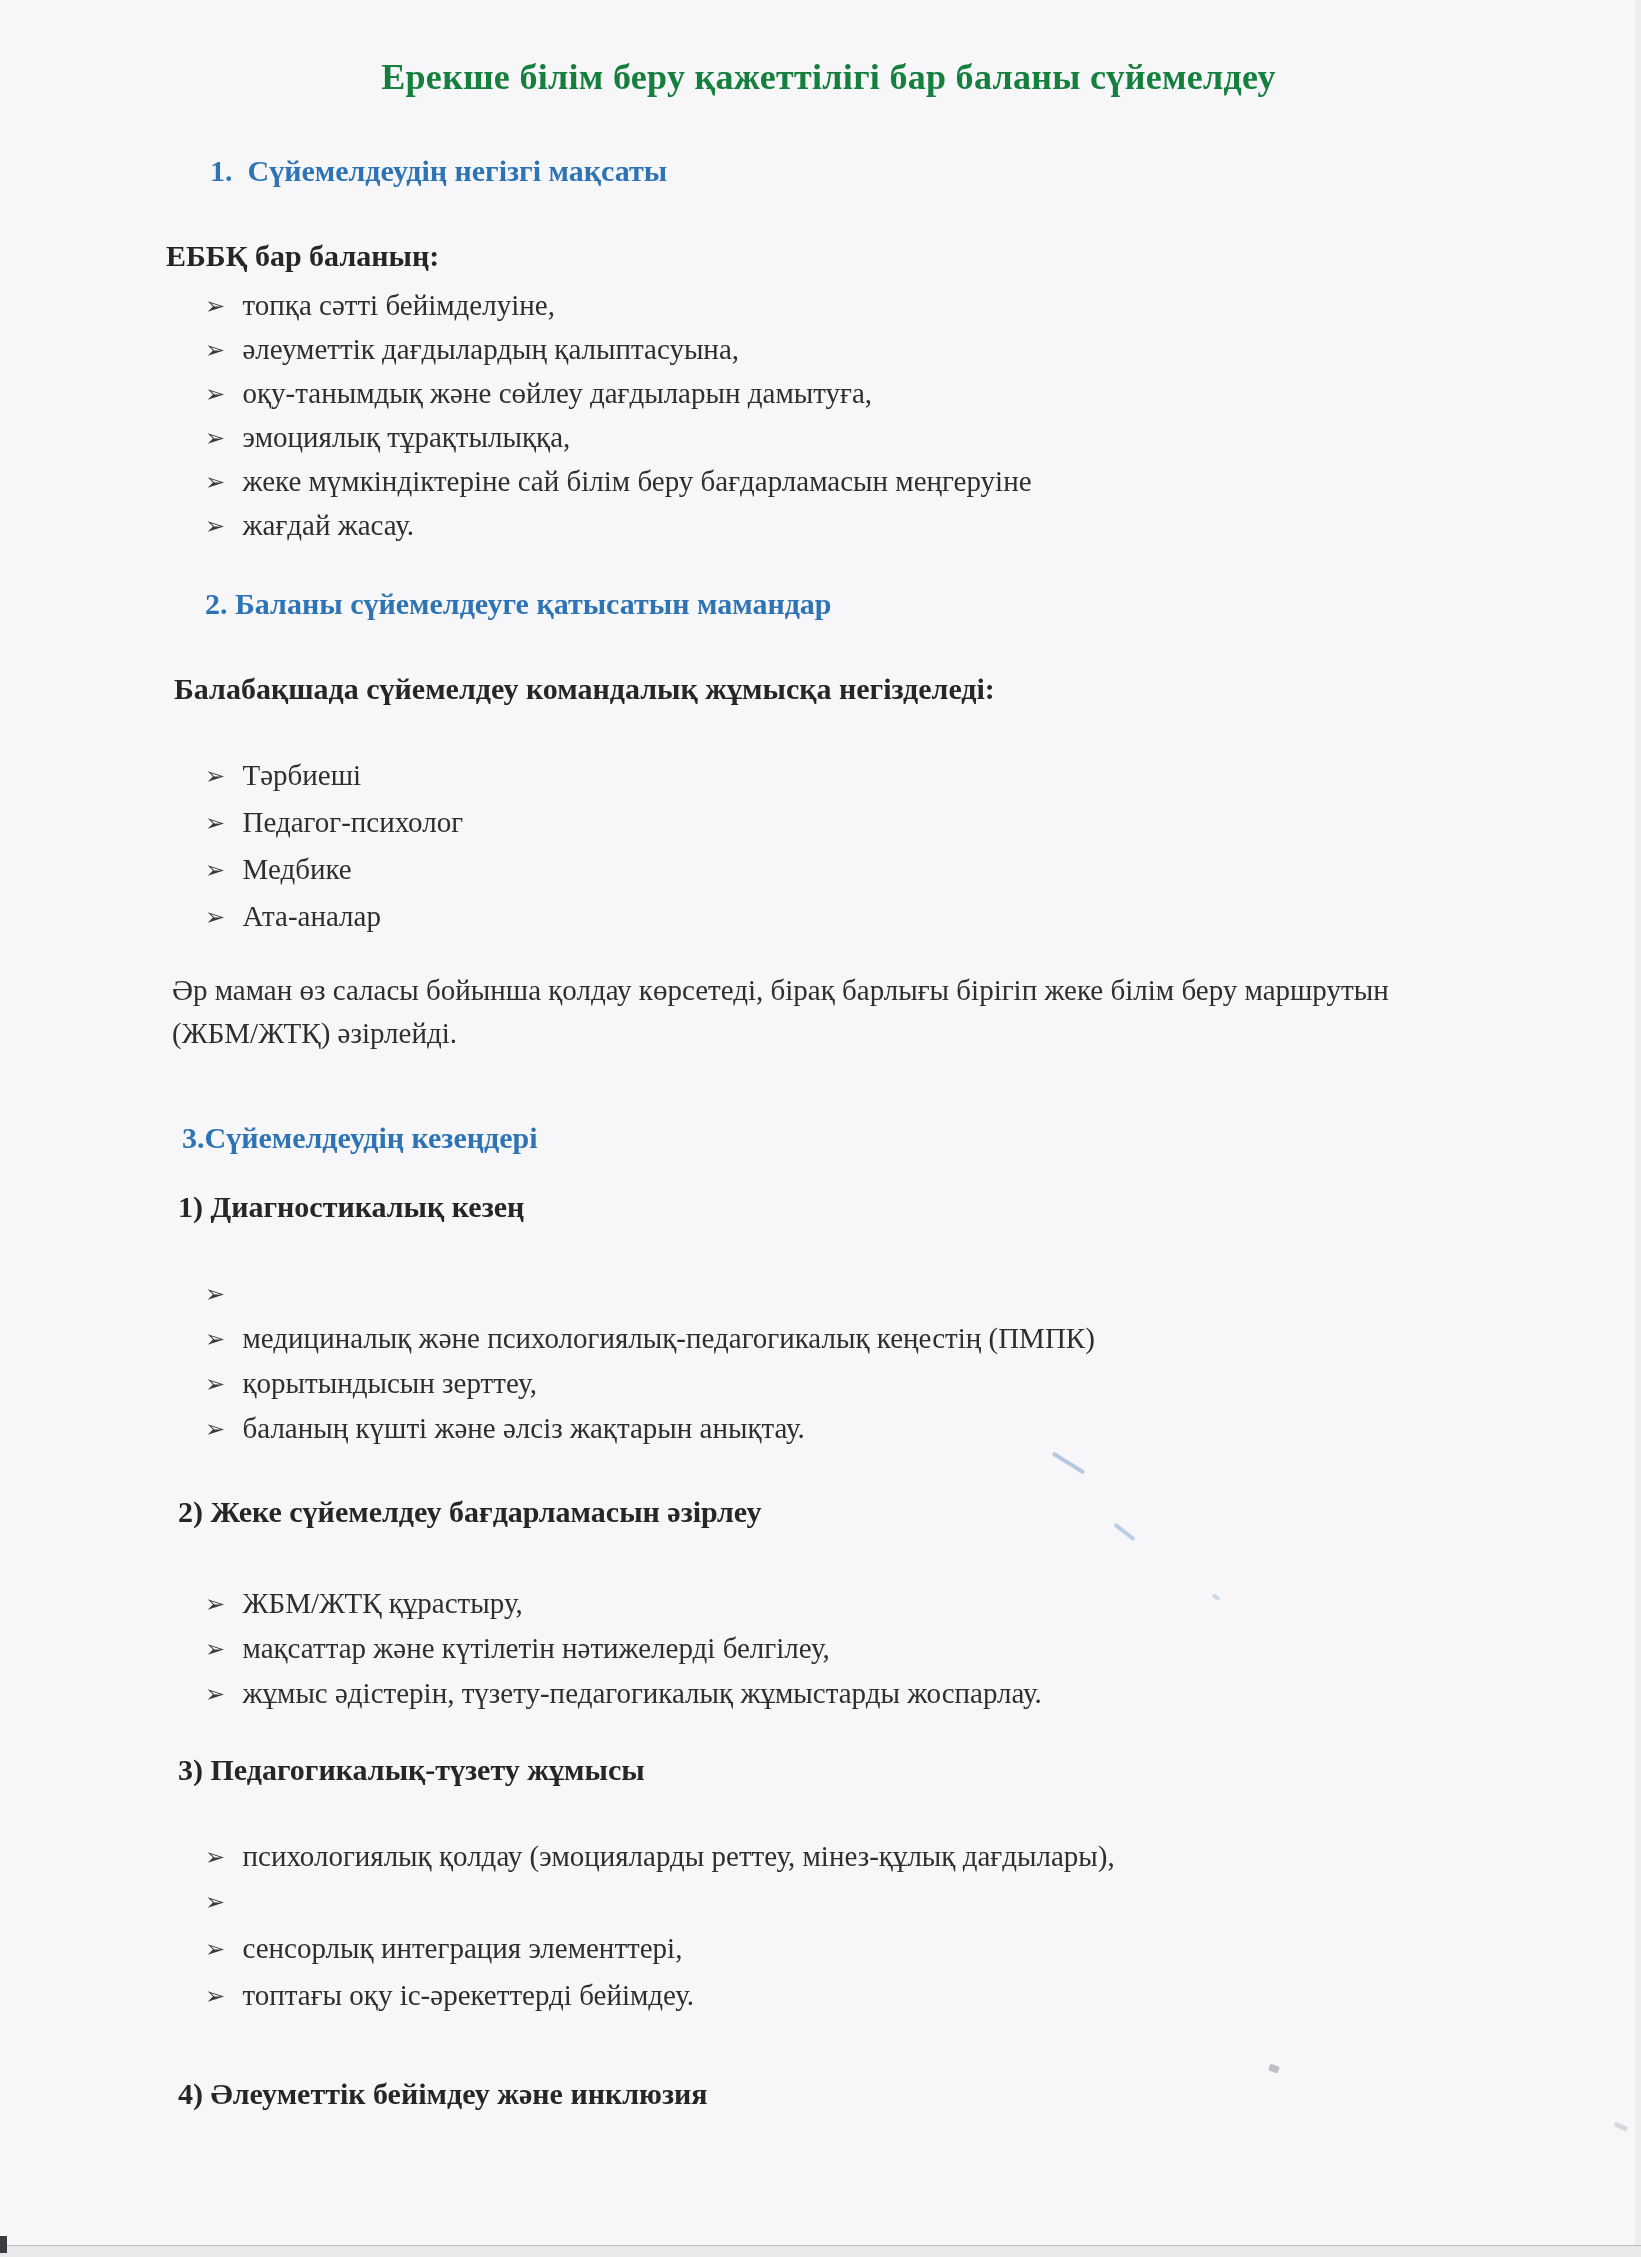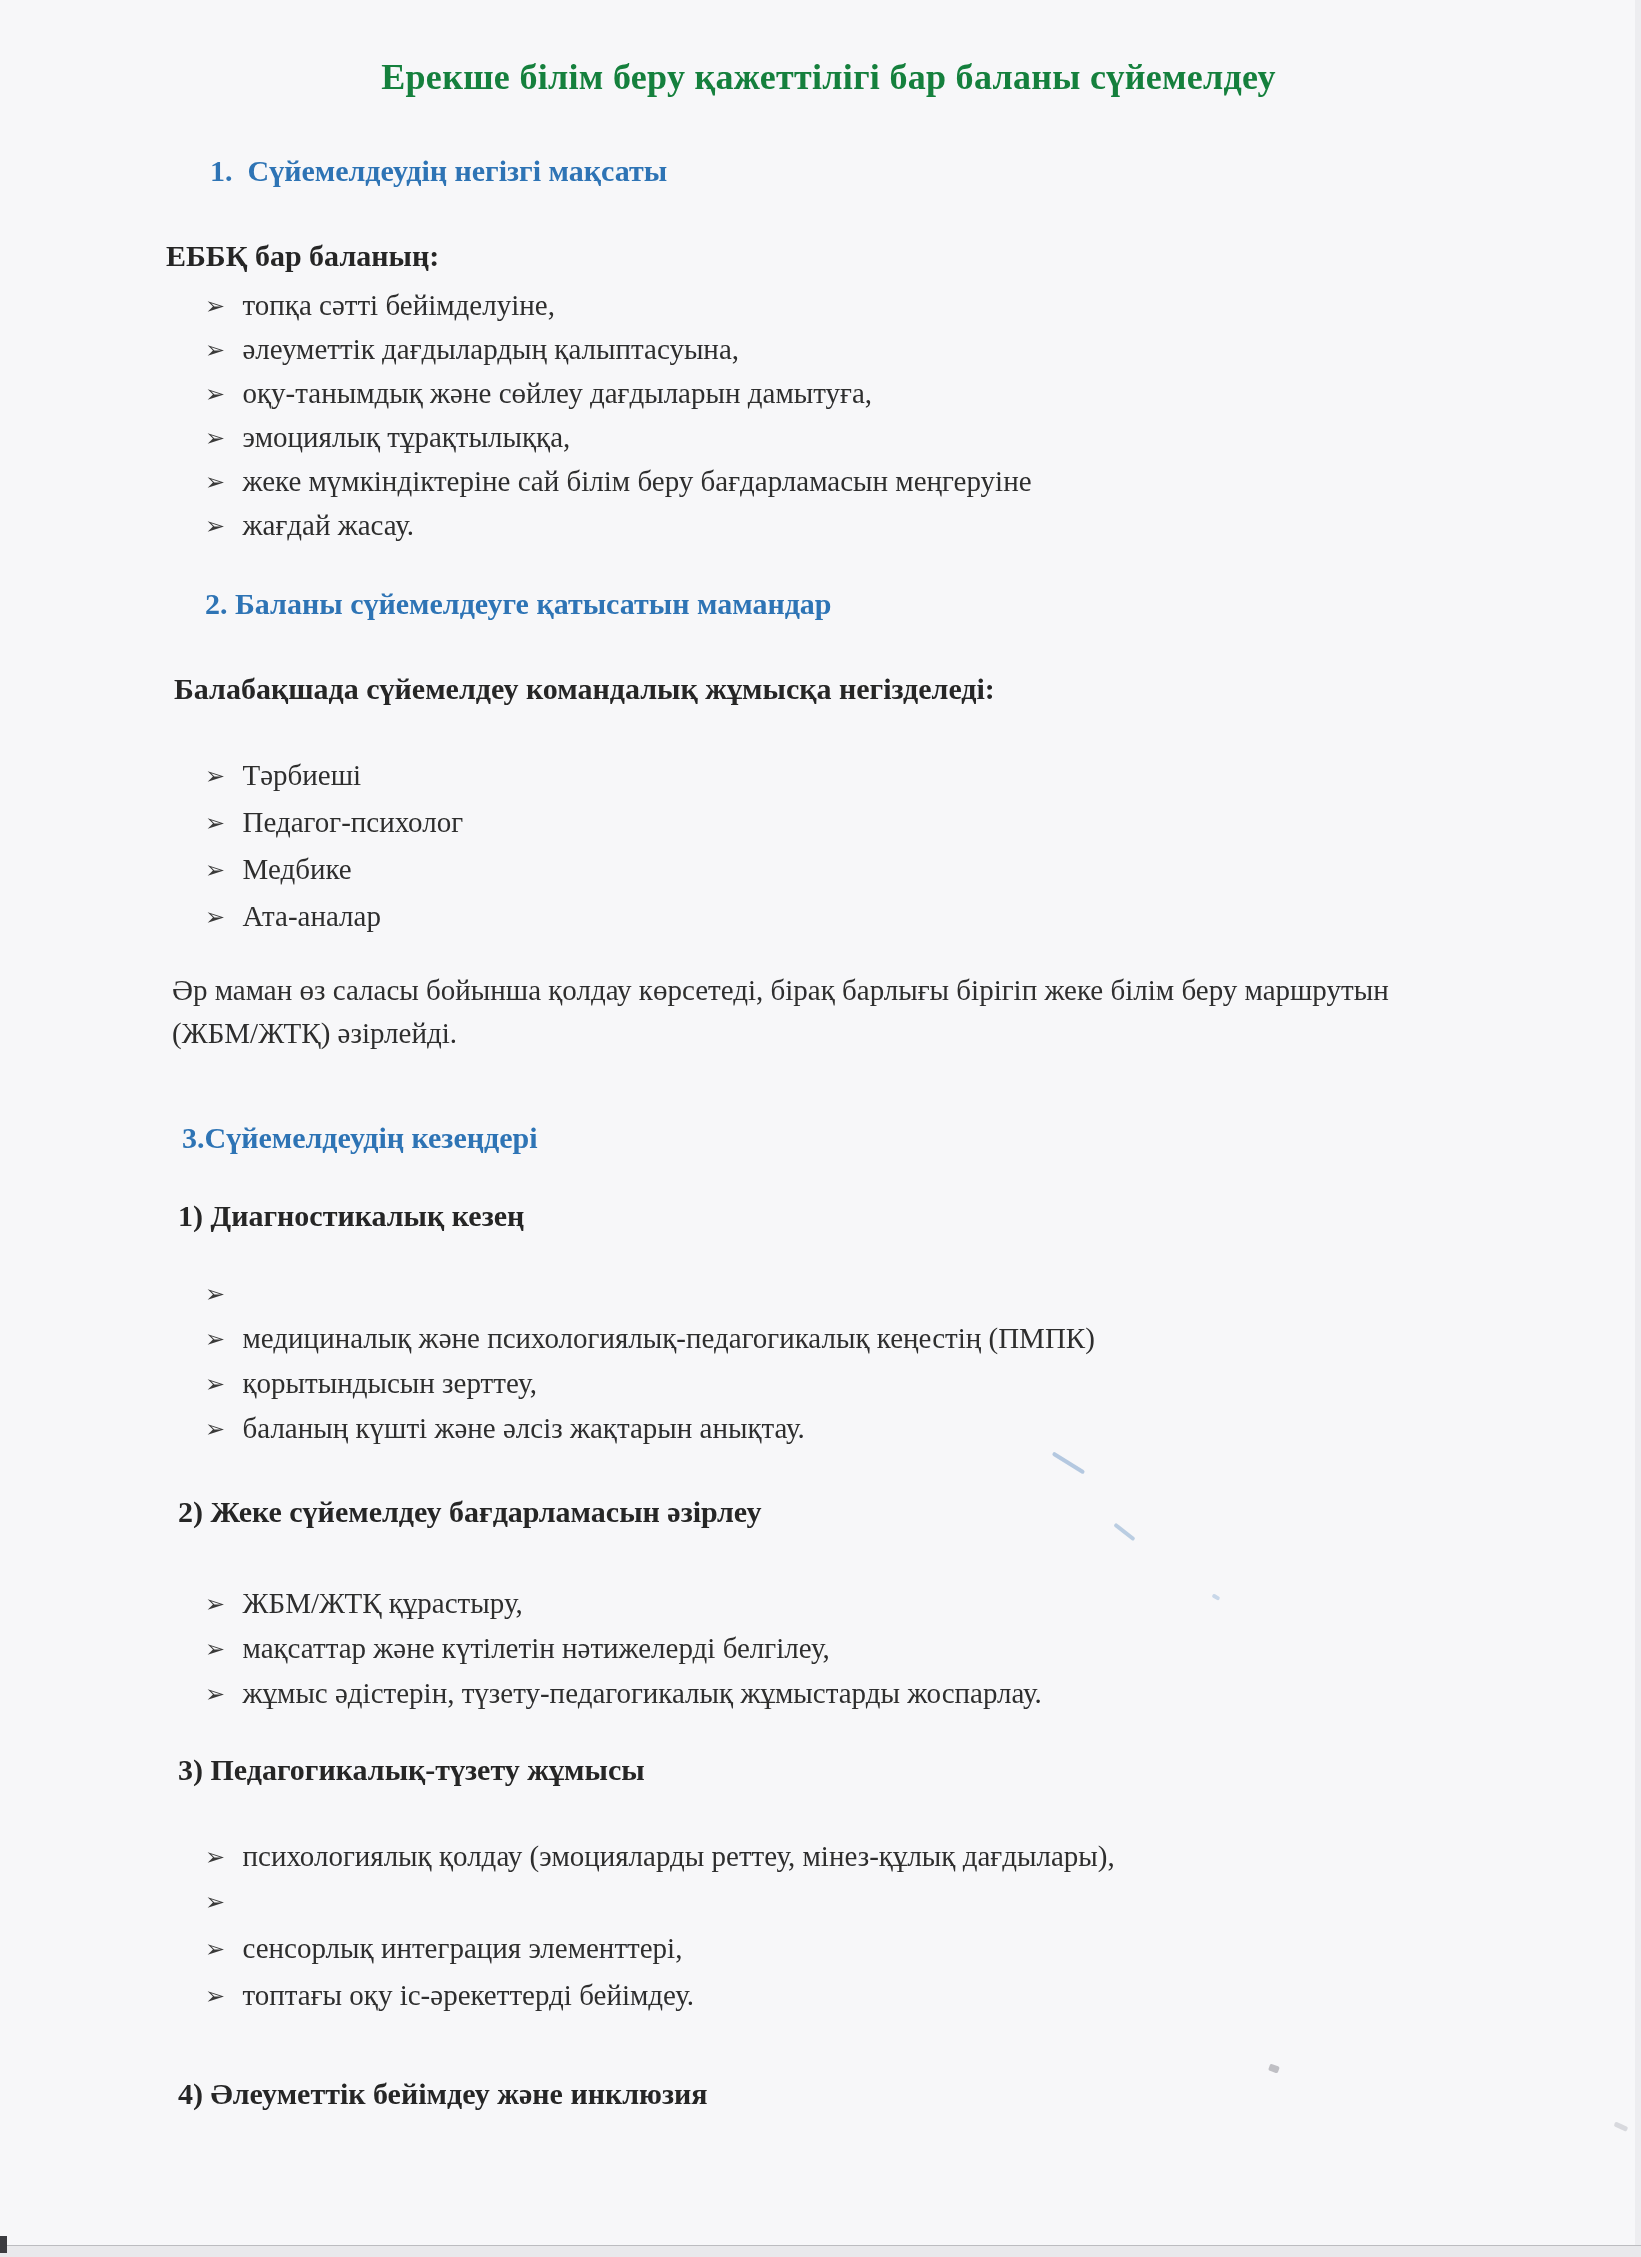--- a/index.html
+++ b/index.html
@@ -29,21 +29,21 @@
   .sec1 { top: 154px; left: 210px; }
   .sec2 { top: 587px; left: 205px; }
   .sec3 { top: 1101px; left: 182px; margin-top: 20px; }
 
   .bold-sub {
     position: absolute; font-weight: 700; font-size: 30px; color: #262626;
     white-space: pre-wrap;
   }
   .ebbq   { top: 239px;  left: 166px; }
   .balab  { top: 672px;  left: 174px; text-align: right; }
-  .stage1 { top: 1190px; left: 178px; margin-top: 9px; }
+  .stage1 { top: 1190px; left: 178px; }
   .stage2 { top: 1495px; left: 178px; text-align: center; }
   .stage3 { top: 1753px; left: 178px; }
   .stage4 { top: 2057px; left: 178px; margin-top: 20px; }
 
   .ul { position: absolute; left: 205px; }
   .list1 { top: 284px; }
   .list2 { top: 753px; }
   .list3 { top: 1274px; }
   .list4 { top: 1582px; }
   .list5 { top: 1834px; }

